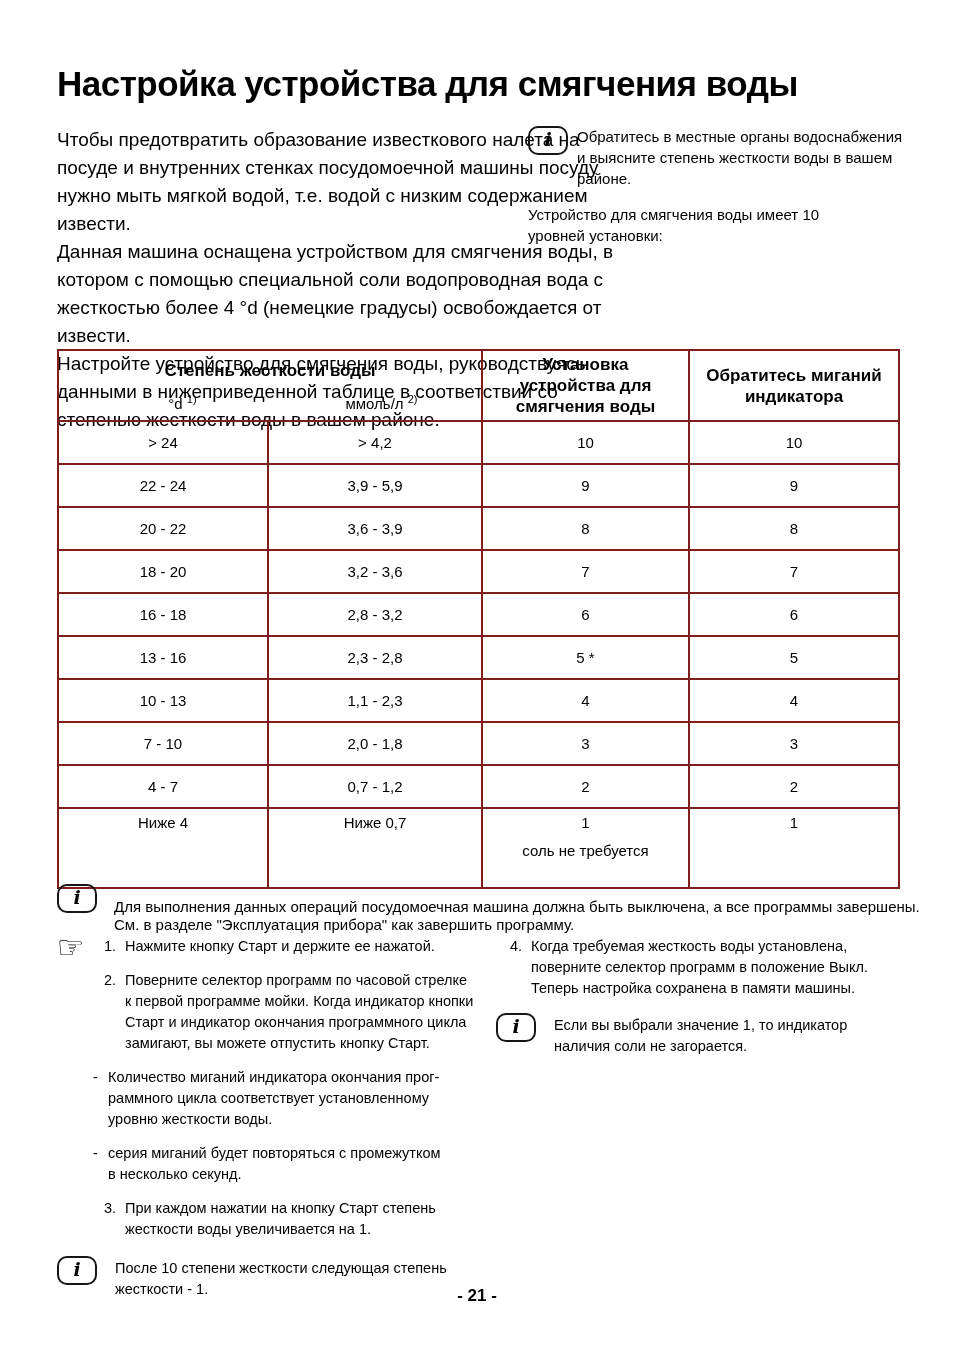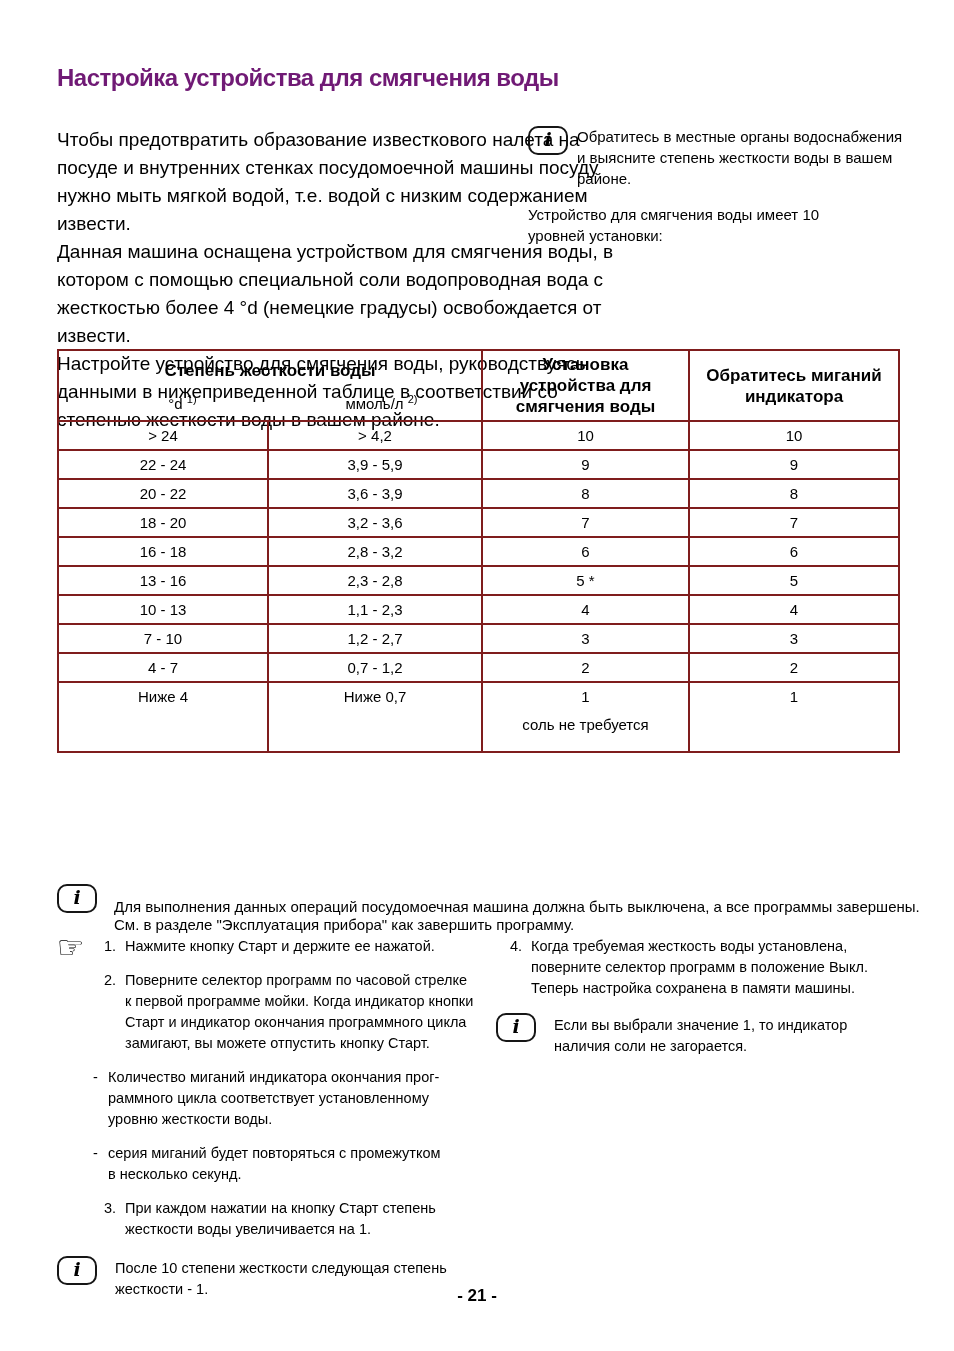--- a/index.html
+++ b/index.html
@@ -5,21 +5,21 @@
   * { margin:0; padding:0; box-sizing:border-box; }
   html,body { background:#ffffff; }
   .page {
     position:relative; width:954px; height:1351px; background:#ffffff;
     font-family:"Liberation Sans", sans-serif; color:#000; overflow:hidden;
   }
   .pre { white-space:pre; }
 
   .title {
     position:absolute; left:57px; top:64px; width:860px;
-    font-size:24px; font-weight:bold; color:#701a75; letter-spacing:-0.5px;
+    font-size:35px; font-weight:bold; color:#000000; letter-spacing:-0.5px;
   }
 
   .intro-left { position:absolute; left:57px; top:126px; width:470px;
     font-size:19px; line-height:28px; }
   .intro-right { position:absolute; left:528px; top:126px; width:410px; }
   .intro-right .note-row { display:flex; align-items:flex-start; }
   .intro-right .note-text { margin-left:9px; font-size:15px; line-height:21px; }
   .intro-right .levels { margin-top:15px; font-size:15px; line-height:21px; }
 
   .info-icon {
@@ -33,22 +33,22 @@
     position:absolute; left:57px; top:349px; width:841px;
     border-collapse:collapse; table-layout:fixed;
   }
   table.hardness th, table.hardness td { border:2px solid #7f1d1d; text-align:center; }
   table.hardness th { font-weight:bold; font-size:17px; line-height:21px; vertical-align:middle; }
   .group-head { padding-top:9px; padding-bottom:6px; }
   .group-title { font-size:17px; font-weight:bold; }
   .sub-row { display:flex; margin-top:8px; font-weight:normal; font-size:15px;padding-left:24px; }
   .sub-row span.half { width:50%; }
   .sub-row sup { font-size:11px; }
-  table.hardness td { height:29px; font-size:15px; padding:5px 4px; }
-  tr.last-row td { height:70px; vertical-align:top; padding-top:5px; }
+  table.hardness td { height:29px; font-size:15px; padding:12px 4px; }
+  tr.last-row td { height:80px; vertical-align:top; padding-top:5px; }
   .salt-note { margin-top:11px; font-size:15px; }
 
   .footnotes { position:absolute; left:104px; top:748px; font-size:15px; }
   .footnotes div { margin-bottom:11px; }
 
   .note-middle { position:absolute; left:57px; top:884px; width:885px; display:flex; align-items:flex-start; }
   .note-middle .note-text { margin-left:17px; font-size:15px; line-height:18px; margin-top:14px; }
 
   .steps-left { position:absolute; left:57px; top:936px; width:440px; }
   .steps-left .hand-row { display:flex; align-items:flex-start; }
@@ -162,21 +162,21 @@
           <td>5</td>
         </tr>
       <tr>
           <td>10 - 13</td>
           <td>1,1 - 2,3</td>
           <td>4</td>
           <td>4</td>
         </tr>
       <tr>
           <td>7 - 10</td>
-          <td>1,2 - 2,7</td>
+          <td>2,0 - 1,8</td>
           <td>3</td>
           <td>3</td>
         </tr>
       <tr>
           <td>4 - 7</td>
           <td>0,7 - 1,2</td>
           <td>2</td>
           <td>2</td>
         </tr>
       <tr class="last-row">

